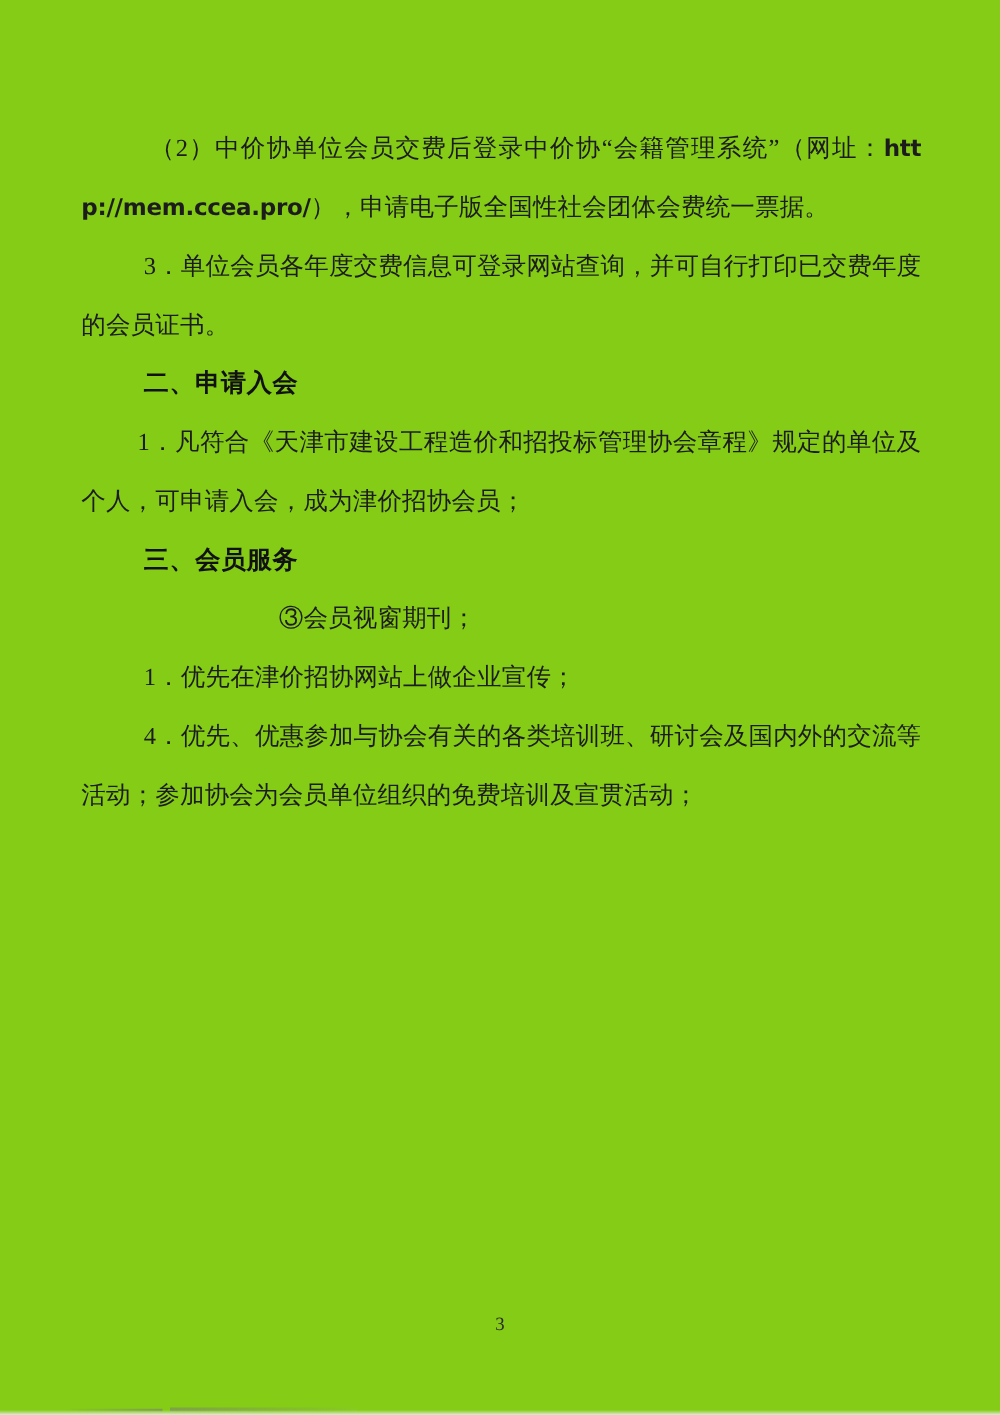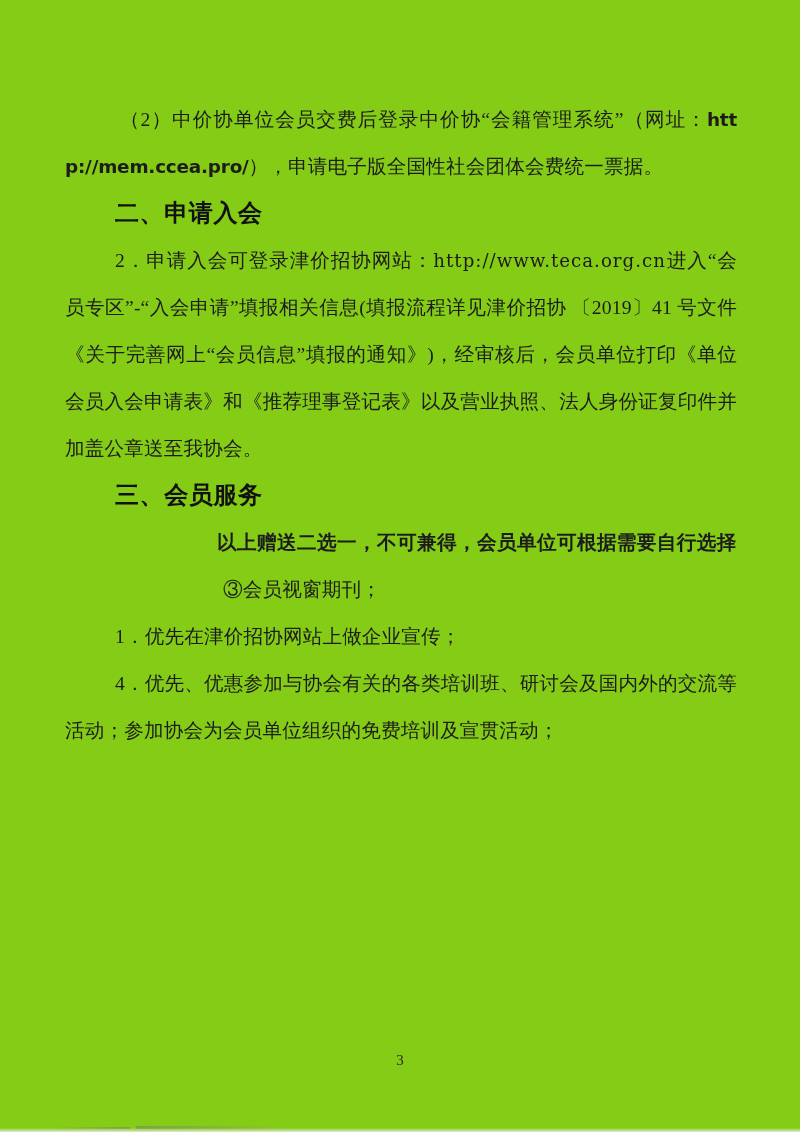--- a/index.html
+++ b/index.html
@@ -38,21 +38,21 @@
     color: #1c1c1c;
     word-break: break-all;
   }
 
   
   .indent-2 { text-indent: 55px; }
   .indent-item { text-indent: 50px; }
 
   .heading {
     margin: 0;
-    font-size: 24px;
+    font-size: 20px;
     line-height: 47px;
     font-weight: bold;
     text-indent: 50px;
     font-family: "Liberation Serif", "DejaVu Serif", serif;
     color: #111111;
     letter-spacing: 0.6px;
   }
 
   .sub-indent {
     text-indent: 0;
@@ -123,31 +123,31 @@
 </style>
 </head>
 <body>
 
 <div class="page">
 
   <div class="body-block">
 
     <p class="para indent-2"><span>（2）中价协单位会员交费后登录中价协“会籍管理系统”（网址：</span><span class="url-sans">http://mem.ccea.pro/</span><span>），申请电子版全国性社会团体会费统一票据。</span></p>
 
+    <p class="para indent-item">3．单位会员各年度交费信息可登录网站查询，并可自行打印已交费年度的会员证书。</p>
 
     <p class="heading">二、申请入会</p>
 
+    <p class="para list-1">1．凡符合《天津市建设工程造价和招投标管理协会章程》规定的单位及个人，可申请入会，成为津价招协会员；</p>
 
-    <p class="para indent-item"><span>2．申请入会可登录津价招协网站：</span><span class="url-mono nowrap">http://www.teca.org.cn</span><span>进入“会员专区”-“入会申请”填报相关信息(填报流程详见津价招协 〔2019〕41 号文件《关于完善网上“会员信息”填报的通知》)，经审核后，会员单位打印《单位会员入会申请表》和《推荐理事登记表》以及营业执照、法人身份证复印件并加盖公章送至我协会。</span></p>
 
     <p class="heading">三、会员服务</p>
 
 
 
-    <p class="para sub-indent-b">以上赠送二选一，不可兼得，会员单位可根据需要自行选择</p>
 
     <p class="para sub-indent">③会员视窗期刊；</p>
 
     <p class="para indent-item">1．优先在津价招协网站上做企业宣传；</p>
 
 
     <p class="para indent-item">4．优先、优惠参加与协会有关的各类培训班、研讨会及国内外的交流等活动；参加协会为会员单位组织的免费培训及宣贯活动；</p>
 
   </div>
 

